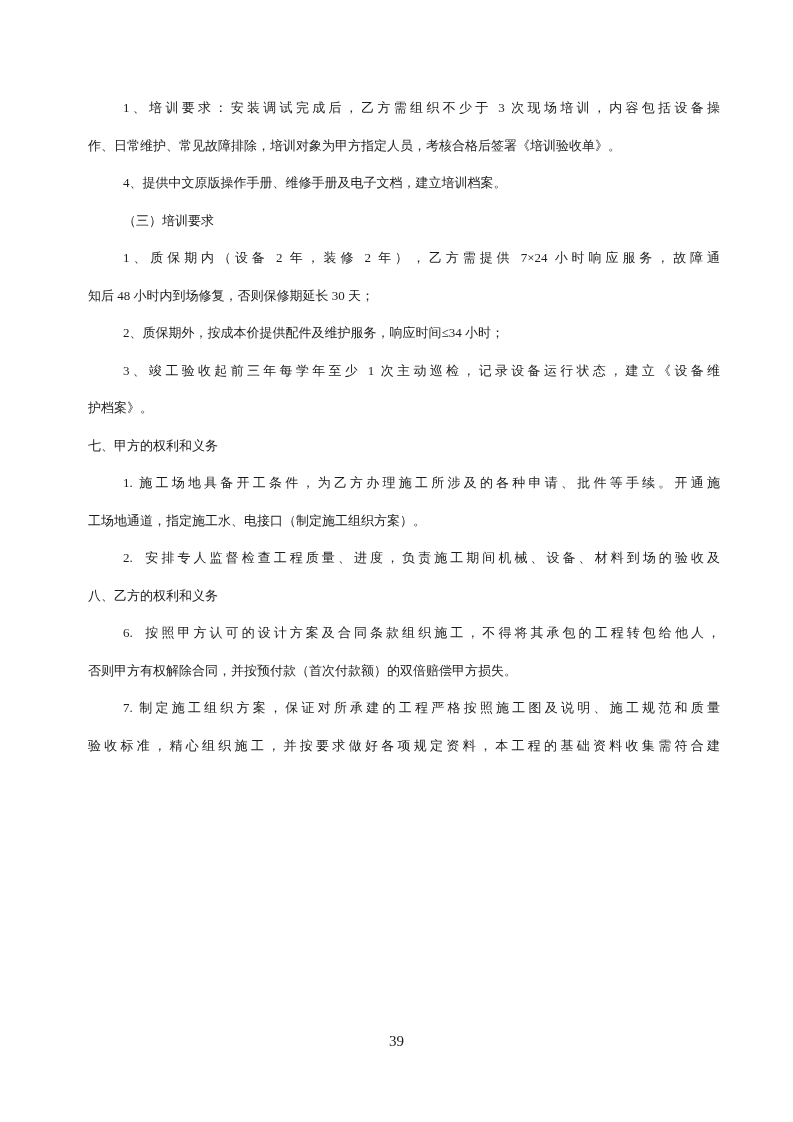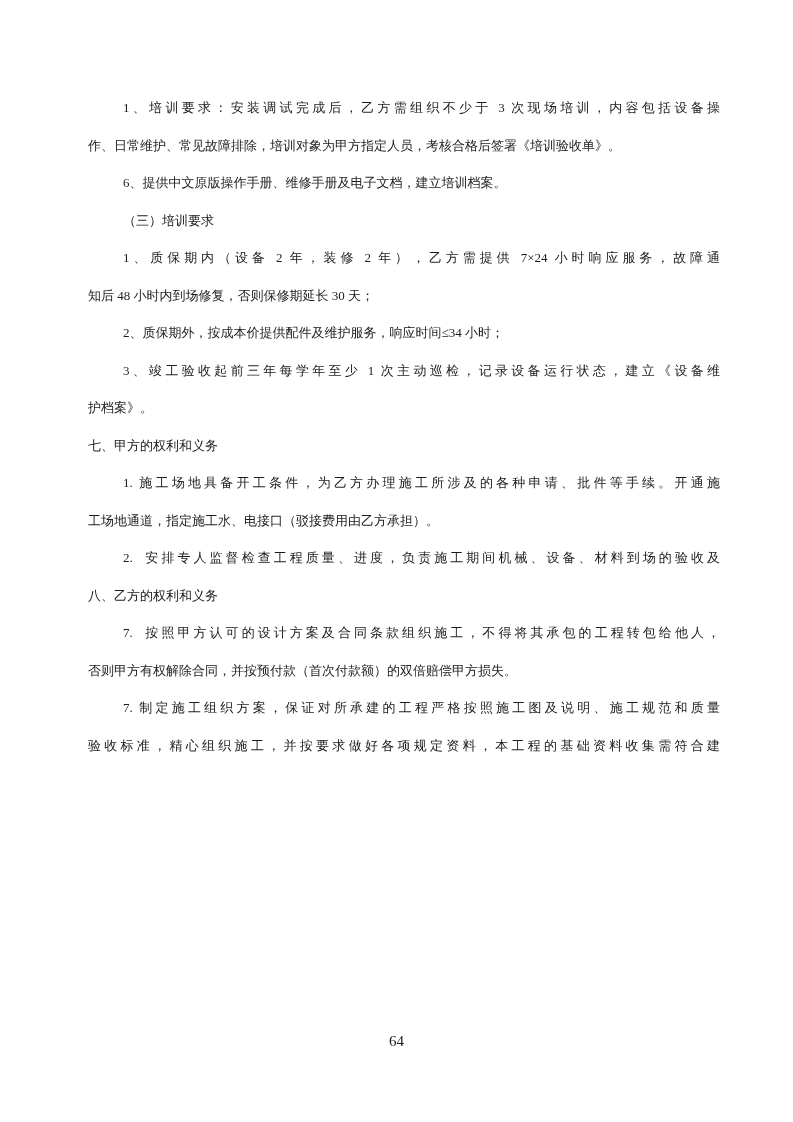--- a/index.html
+++ b/index.html
@@ -58,52 +58,52 @@
 </head>
 <body>
 
 <div class="page">
   <div class="content" id="doc-content">
       <div class="para body">
         <div class="line fill">1、培训要求：安装调试完成后，乙方需组织不少于 3 次现场培训，内容包括设备操</div>
         <div class="line">作、日常维护、常见故障排除，培训对象为甲方指定人员，考核合格后签署《培训验收单》。</div>
       </div>
       <div class="para body">
-        <div class="line">6、提供中文原版操作手册、维修手册及电子文档，建立培训档案。</div>
+        <div class="line">4、提供中文原版操作手册、维修手册及电子文档，建立培训档案。</div>
       </div>
       <div class="para body">
         <div class="line">（三）培训要求</div>
       </div>
       <div class="para body">
         <div class="line fill">1、质保期内（设备 2 年，装修 2 年），乙方需提供 7×24 小时响应服务，故障通</div>
         <div class="line">知后 48 小时内到场修复，否则保修期延长 30 天；</div>
       </div>
       <div class="para body">
         <div class="line">2、质保期外，按成本价提供配件及维护服务，响应时间≤34 小时；</div>
       </div>
       <div class="para body">
         <div class="line fill">3、竣工验收起前三年每学年至少 1 次主动巡检，记录设备运行状态，建立《设备维</div>
         <div class="line">护档案》。</div>
       </div>
       <div class="para heading">
         <div class="line">七、甲方的权利和义务</div>
       </div>
       <div class="para body">
         <div class="line fill">1. 施工场地具备开工条件，为乙方办理施工所涉及的各种申请、批件等手续。开通施</div>
-        <div class="line">工场地通道，指定施工水、电接口（驳接费用由乙方承担）。</div>
+        <div class="line">工场地通道，指定施工水、电接口（制定施工组织方案）。</div>
       </div>
       <div class="para body">
         <div class="line fill">2.  安排专人监督检查工程质量、进度，负责施工期间机械、设备、材料到场的验收及</div>
       </div>
       <div class="para heading">
         <div class="line">八、乙方的权利和义务</div>
       </div>
       <div class="para body">
-        <div class="line fill">7.  按照甲方认可的设计方案及合同条款组织施工，不得将其承包的工程转包给他人，</div>
+        <div class="line fill">6.  按照甲方认可的设计方案及合同条款组织施工，不得将其承包的工程转包给他人，</div>
         <div class="line">否则甲方有权解除合同，并按预付款（首次付款额）的双倍赔偿甲方损失。</div>
       </div>
       <div class="para body">
         <div class="line fill">7. 制定施工组织方案，保证对所承建的工程严格按照施工图及说明、施工规范和质量</div>
         <div class="line fill">验收标准，精心组织施工，并按要求做好各项规定资料，本工程的基础资料收集需符合建</div>
       </div>
     </div>
-  <div class="page-number">64</div>
+  <div class="page-number">39</div>
 </div>
 
 </body></html>

